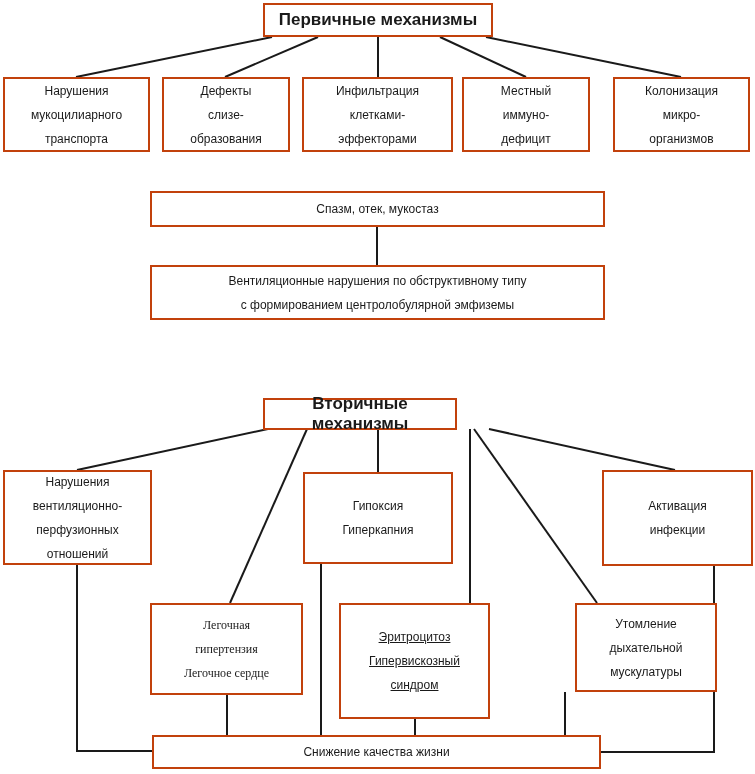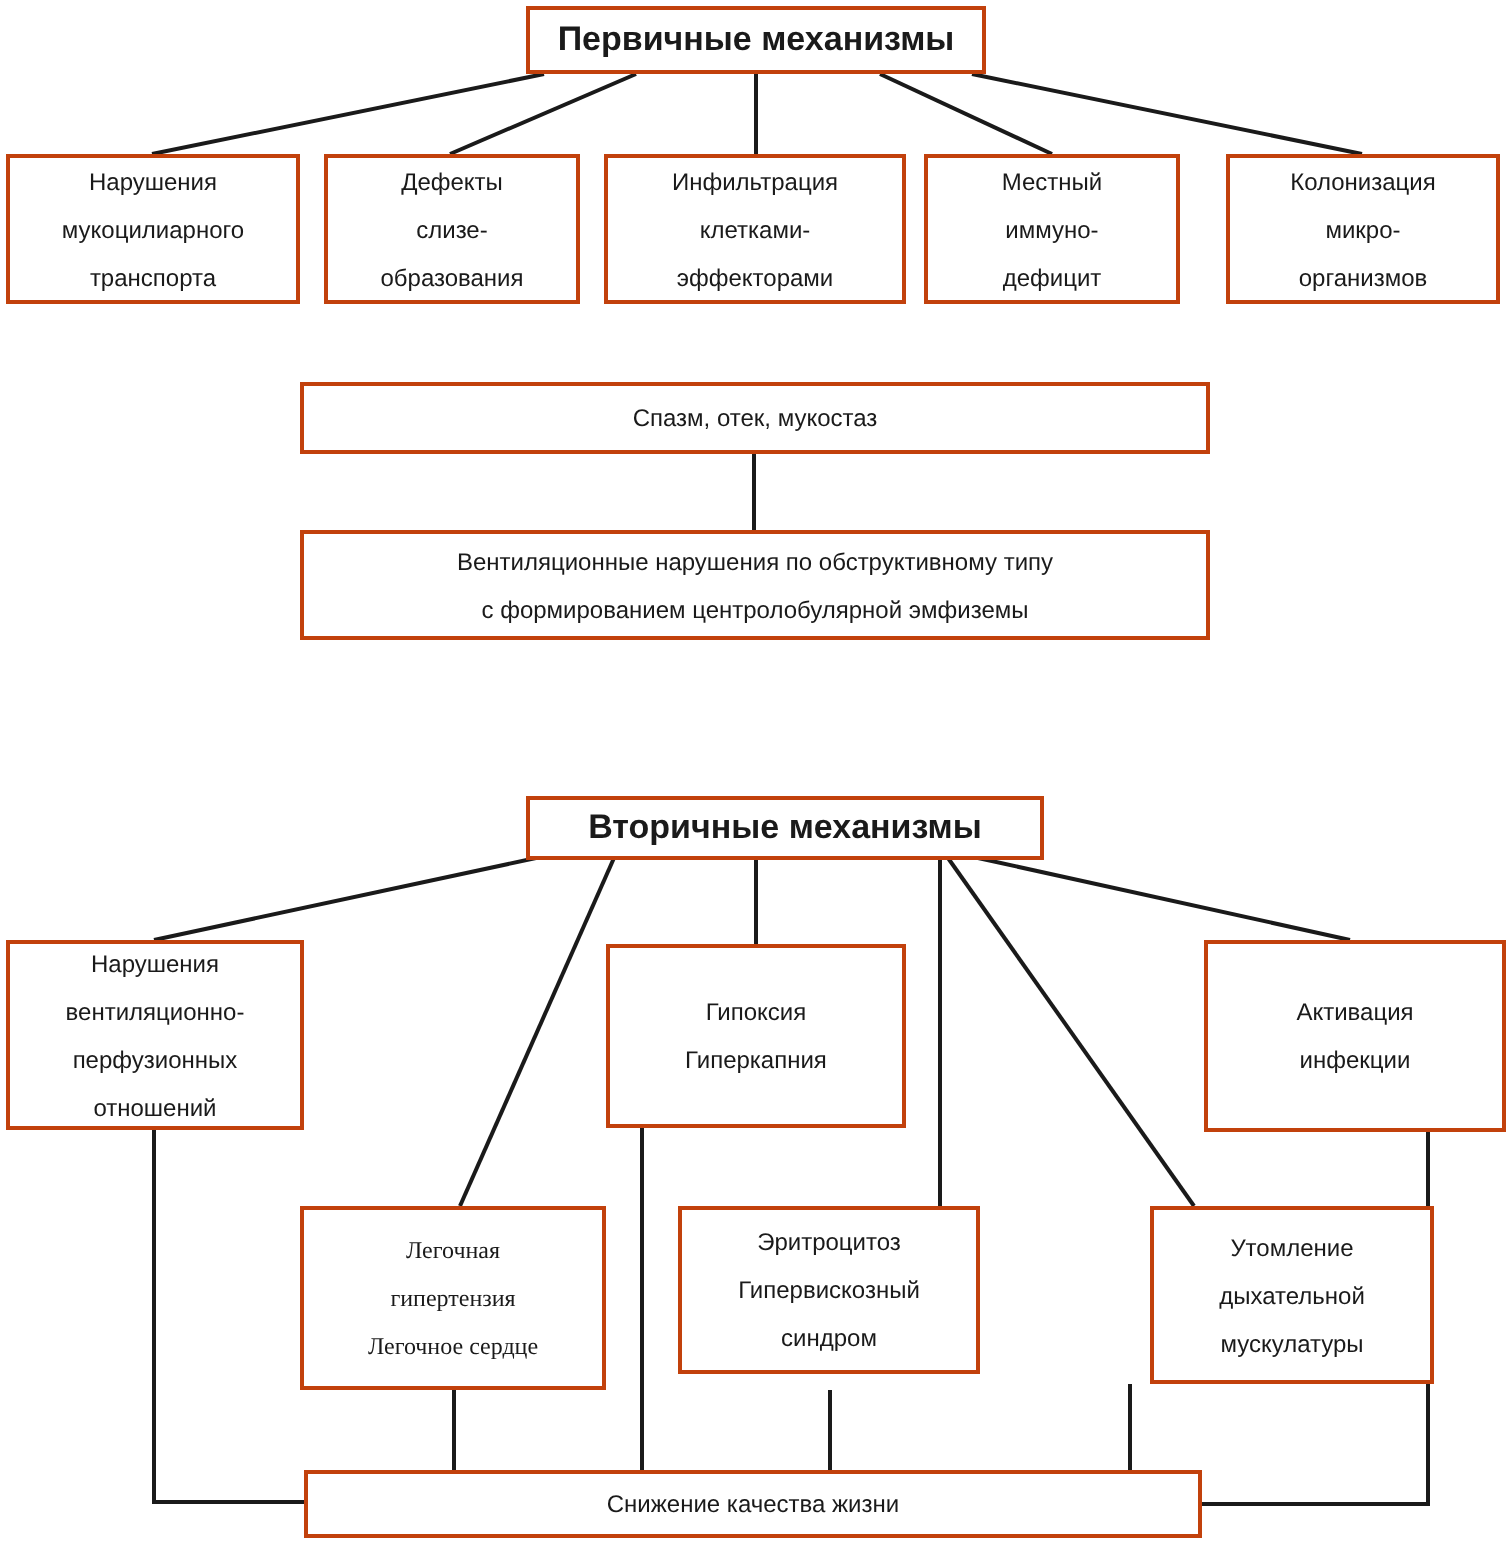--- a/index.html
+++ b/index.html
@@ -45,26 +45,26 @@
   
   .b-primary-title   { left: 263px; top: 3px;   width: 230px; height: 34px; }
   .b-p1              { left: 3px;   top: 77px;  width: 147px; height: 75px; }
   .b-p2              { left: 162px; top: 77px;  width: 128px; height: 75px; }
   .b-p3              { left: 302px; top: 77px;  width: 151px; height: 75px; }
   .b-p4              { left: 462px; top: 77px;  width: 128px; height: 75px; justify-content: center; }
   .b-p5              { left: 613px; top: 77px;  width: 137px; height: 75px; }
   .b-spasm           { left: 150px; top: 191px; width: 455px; height: 36px; }
   .b-vent            { left: 150px; top: 265px; width: 455px; height: 55px; text-align: center; }
   
-  .b-secondary-title { left: 263px; top: 398px; width: 259px; height: 32px; }
+  .b-secondary-title { left: 263px; top: 398px; width: 194px; height: 32px; }
   .b-s1              { left: 3px;   top: 470px; width: 149px; height: 95px; }
   .b-s2              { left: 303px; top: 472px; width: 150px; height: 92px; }
   .b-s3              { left: 602px; top: 470px; width: 151px; height: 96px; }
   .b-s4              { left: 150px; top: 603px; width: 153px; height: 92px; font-family: Liberation Serif, serif; }
-  .b-s5              { left: 339px; top: 603px; width: 151px; height: 84px; }
+  .b-s5              { left: 339px; top: 603px; width: 151px; height: 116px; text-decoration: underline; }
   .b-s6              { left: 527px; top: 603px; width: 142px; height: 89px; margin-left: 48px; }
   .b-outcome         { left: 152px; top: 735px; width: 449px; height: 34px; }
 </style>
 </head>
 <body>
 
 <div id="stage">
 
   <svg id="wires" viewBox="0 0 755 774" fill="none" stroke="#1a1a1a" stroke-width="2">
 

